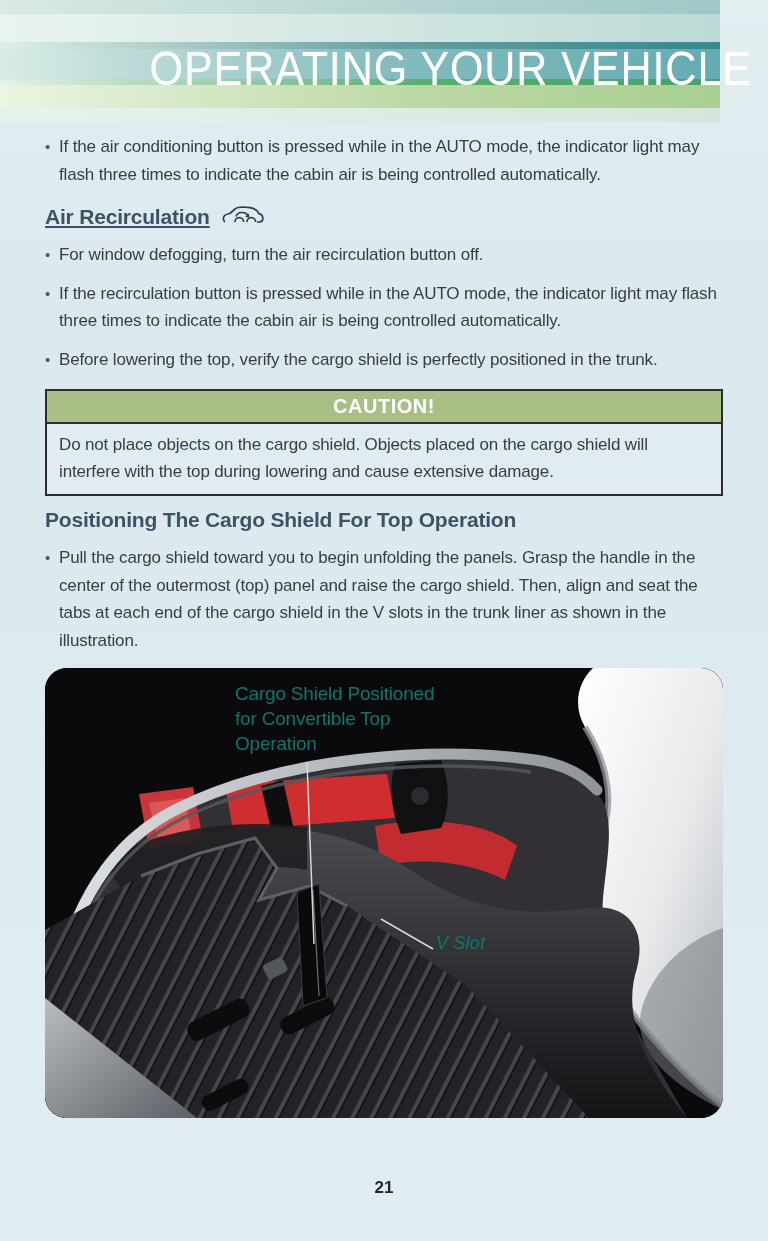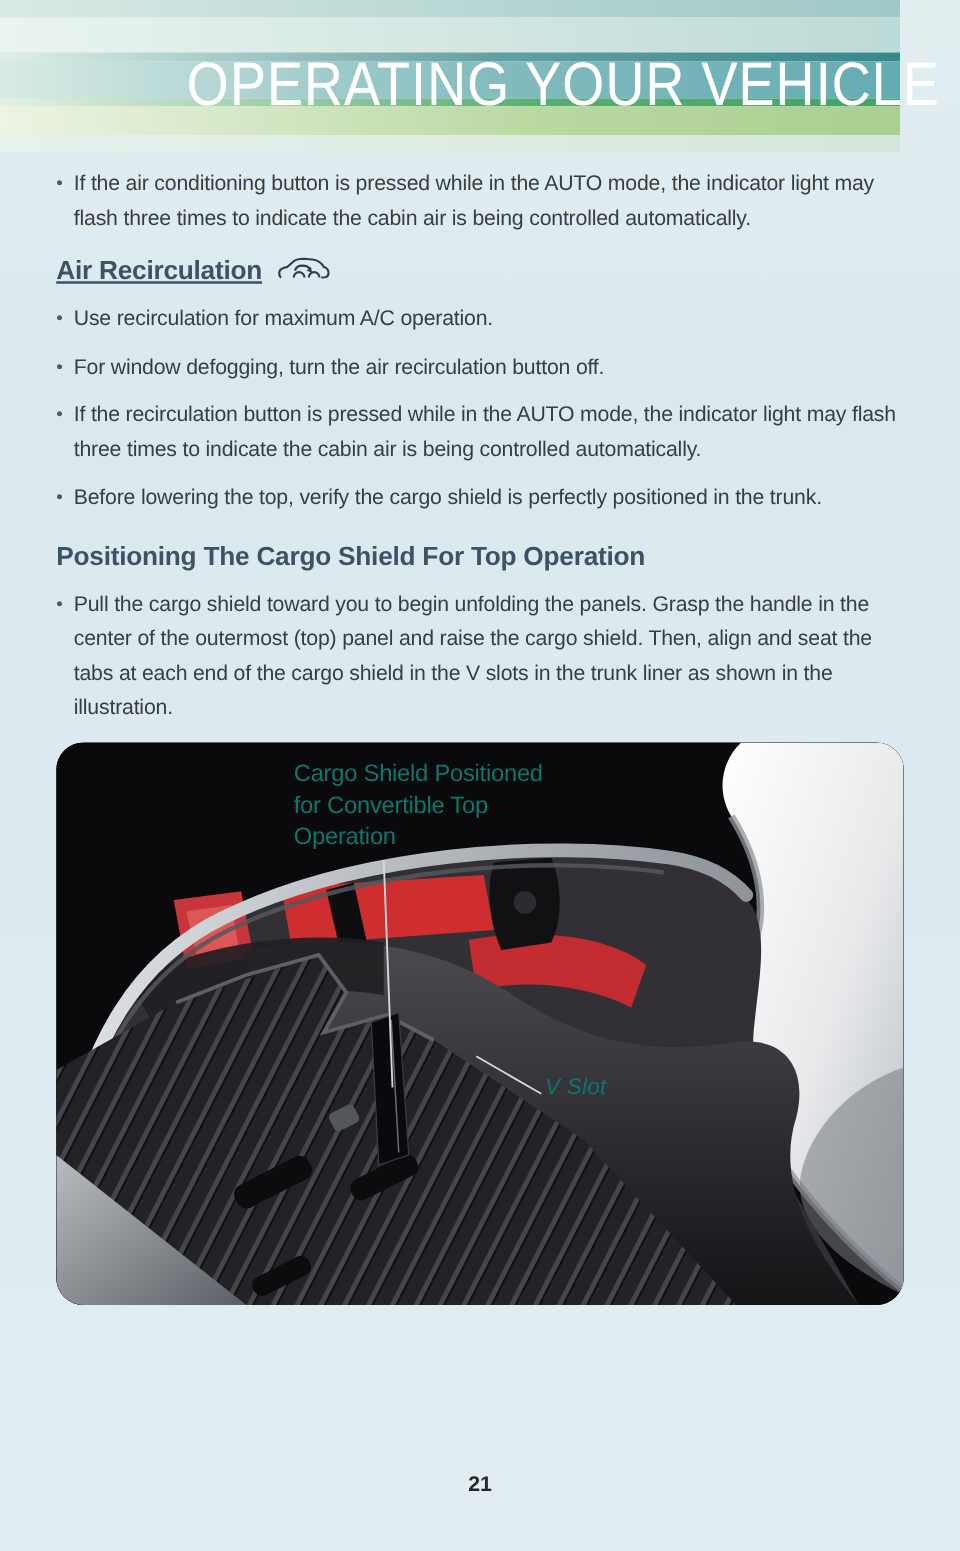--- a/index.html
+++ b/index.html
@@ -78,35 +78,38 @@
         <path d="M3,17 Q1,16 1.5,12.5 Q2,9.5 8,8.5 L13,4 Q15.5,2 21,2 L28,2.6 Q34.5,3.6 37,8.6 Q40.5,9.4 40.8,13 Q41,16.4 38,16.8 L35,17"></path>
         <path d="M13,17 A4.3 4.3 0 0 1 21.6,17"></path>
         <path d="M25,17 A4.3 4.3 0 0 1 33.6,17"></path>
         <path d="M14,11.5 Q15,7.5 20,7.5 Q24.5,7.5 26,10.5" fill="none"></path>
         <polygon points="26.8,8.4 27.6,13 23.2,11.5" fill="#2f3e4e" stroke="none"></polygon>
         <line x1="13" y1="17" x2="12.8" y2="17"></line>
       </svg>
     </span>
   </h2>
   <div class="bullet">
-      <span class="txt">Use recirculation for maximum A/C operation.</span>
-    </div>
-  <div class="bullet">
       <span class="txt">For window defogging, turn the air recirculation button off.</span>
     </div>
   <div class="bullet">
       <span class="txt">If the recirculation button is pressed while in the AUTO mode, the indicator light may flash three times to indicate the cabin air is being controlled automatically.</span>
     </div>
 
   <div class="bullet">
       <span class="txt">Before lowering the top, verify the cargo shield is perfectly positioned in the trunk.</span>
     </div>
 
+  <div class="caution">
+    <div class="caution-head">
+      <span>CAUTION!</span>
+    </div>
+    <div class="caution-body">Do not place objects on the cargo shield. Objects placed on the cargo shield will interfere with the top during lowering and cause extensive damage.</div>
+  </div>
 
-  <h2 class="slate" style="margin-top:21px;">
+  <h2 class="slate" style="margin-top:11px;">
     <span>Positioning The Cargo Shield For Top Operation</span>
   </h2>
   <div class="bullet">
       <span class="txt">Pull the cargo shield toward you to begin unfolding the panels. Grasp the handle in the center of the outermost (top) panel and raise the cargo shield. Then, align and seat the tabs at each end of the cargo shield in the V slots in the trunk liner as shown in the illustration.</span>
     </div>
 </div>
 
 <div class="figure">
   <svg width="678" height="450" viewBox="0 0 678 450">
     <defs>

